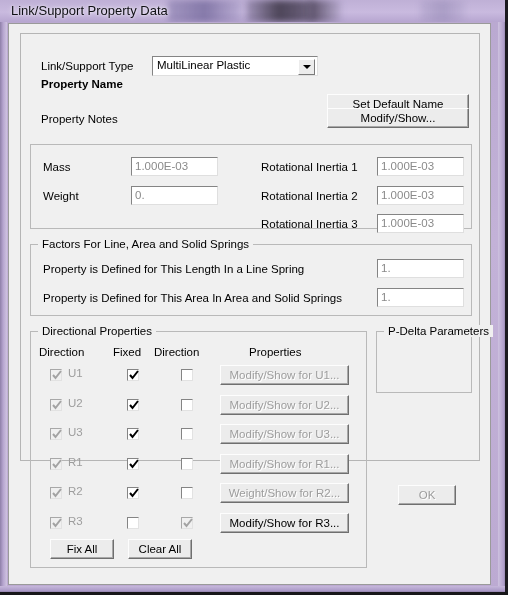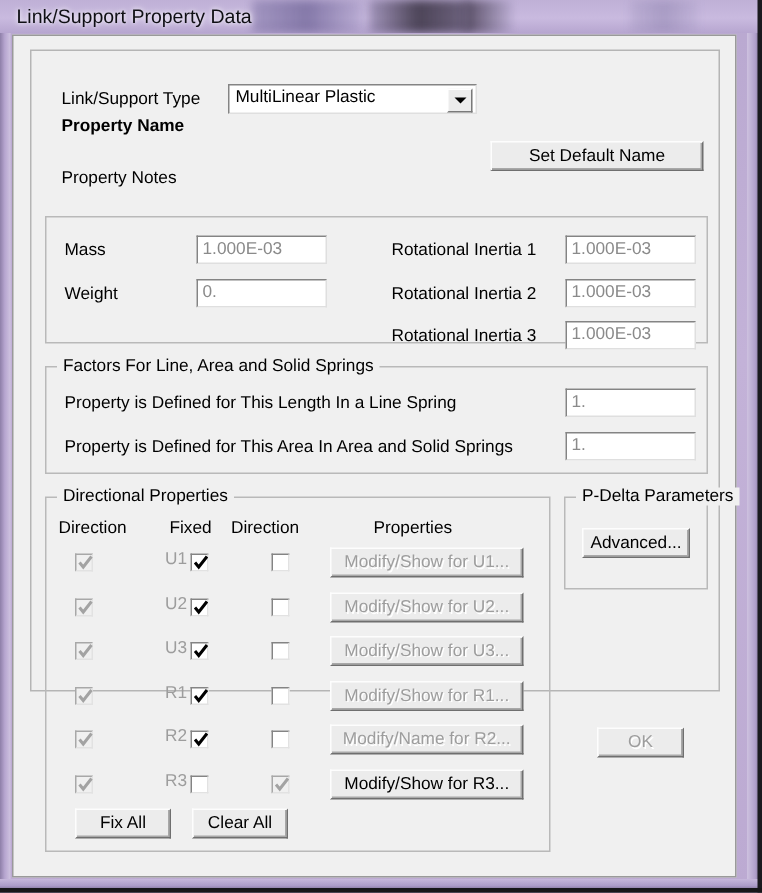--- a/index.html
+++ b/index.html
@@ -49,21 +49,21 @@
     box-sizing:border-box;
   }
   #innerpanel{
     position:absolute;left:11px;top:9px;width:460px;height:428px;
     border:1px solid #b5b5b5;background:#f0f0f0;box-sizing:border-box;
   }
 
   
   .lbl{position:absolute;font-size:11.5px;color:#000;white-space:nowrap;}
   .lbl.bold{font-weight:bold;}
-  .lbl.dis{color:#9d9d9d;margin-left:42px;}
+  .lbl.dis{color:#9d9d9d;}
 
   .tf{
     position:absolute;box-sizing:border-box;height:19px;
     background:#fff;
     border-top:1px solid #848484;border-left:1px solid #848484;
     border-right:1px solid #dfdfdf;border-bottom:1px solid #dfdfdf;
     font-size:11.5px;color:#8a8a8a;
     padding:2px 0 0 3px;white-space:nowrap;overflow:hidden;
   }
 
@@ -149,20 +149,21 @@
         <div class="arrowbox">
             <div class="tri"></div>
           </div>
       </div>
 
       <div class="lbl bold" style="left:20px;top:44px;">Property Name</div>
 
       <div class="lbl" style="left:20px;top:79px;">Property Notes</div>
 
       <div class="btn" style="left:306px;top:48px;width:142px;margin-top:12px;">Set Default Name</div>
+      <div class="btn" style="left:306px;top:74px;width:142px;">Modify/Show...</div>
 
       <div class="grp" style="left:9px;top:110px;width:442px;height:85px;"></div>
 
       <div class="lbl" style="left:22px;top:127px;">Mass</div>
       <div class="tf" style="left:110px;top:123px;width:87px;">1.000E-03</div>
 
       <div class="lbl" style="left:22px;top:156px;">Weight</div>
       <div class="tf" style="left:110px;top:152px;width:87px;">0.</div>
 
       <div class="lbl" style="left:240px;top:127px;">Rotational Inertia 1</div>
@@ -269,21 +270,21 @@
           </div>
           <div class="cb" style="left: 106px; top: 453px;">
             <span class="tick">
               <svg width="10" height="10" viewBox="0 0 10 10">
                 <path d="M1 5 L3.5 8 L9 1" stroke="currentColor" stroke-width="2" fill="none"></path>
               </svg>
             </span>
           </div>
           <div class="cb" style="left: 160px; top: 453px;"></div>
           <div class="lbl dis" style="left: 47px; top: 451px;">R2</div>
-          <div class="btn dis" style="left: 199px; top: 449px; width: 129px;">Modify/Name for R2...</div>
+          <div class="btn dis" style="left: 199px; top: 449px; width: 129px;">Weight/Show for R2...</div>
           <div class="cb dis" style="left: 29px; top: 483px;">
             <span class="tick">
               <svg width="10" height="10" viewBox="0 0 10 10">
                 <path d="M1 5 L3.5 8 L9 1" stroke="currentColor" stroke-width="2" fill="none"></path>
               </svg>
             </span>
           </div>
           <div class="cb" style="left: 106px; top: 483px;"></div>
           <div class="cb dis" style="left: 160px; top: 483px;">
             <span class="tick">
@@ -294,21 +295,20 @@
           </div>
           <div class="lbl dis" style="left: 47px; top: 481px;">R3</div>
           <div class="btn" style="left: 199px; top: 479px; width: 129px;">Modify/Show for R3...</div>
         </div>
 
       <div class="btn" style="left:107px;top:505px;width:64px;">Clear All</div>
       <div class="btn" style="left:29px;top:505px;width:64px;">Fix All</div>
 
       <div class="grp" style="left:355px;top:297px;width:96px;height:62px;"></div>
       <div class="grptitle" style="left:363px;top:291px;">P-Delta Parameters</div>
-      <div class="btn" style="left:367px;top:318px;width:72px;">Advanced...</div>
 
       <div class="btn dis" style="left:377px;top:451px;width:58px;">OK</div>
 
     </div>
   </div>
 
   <div id="frame-outer-dark"></div>
   <div id="frame-bottom-dark"></div>
 </div>
 

